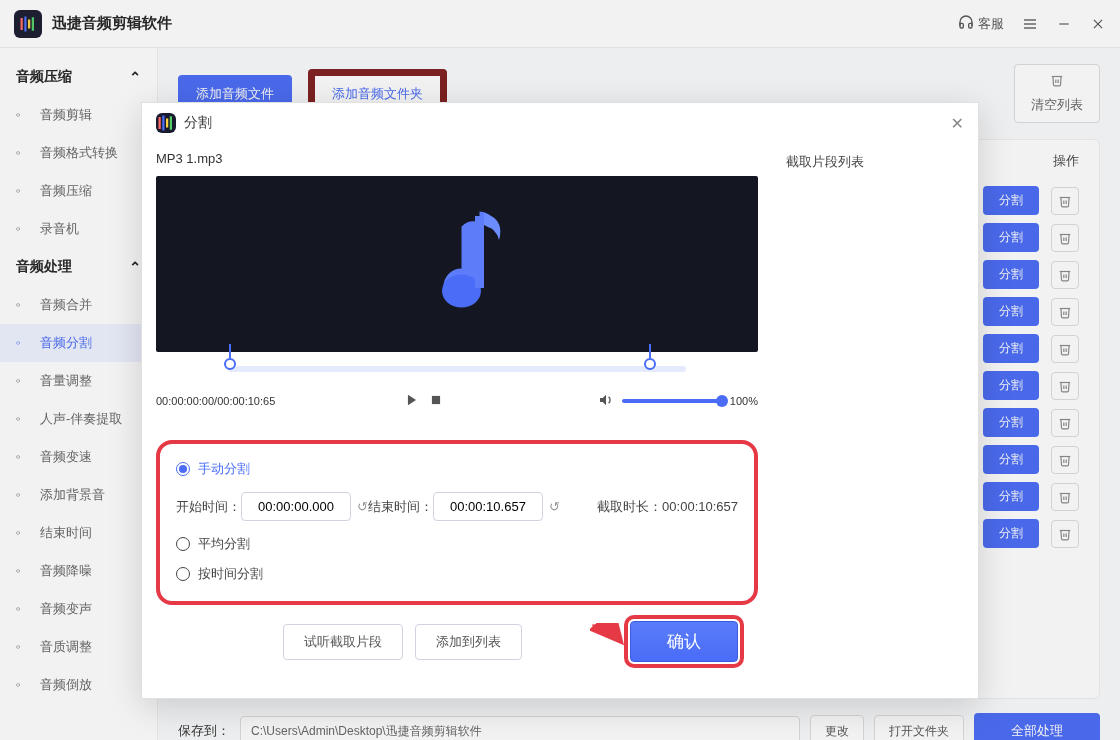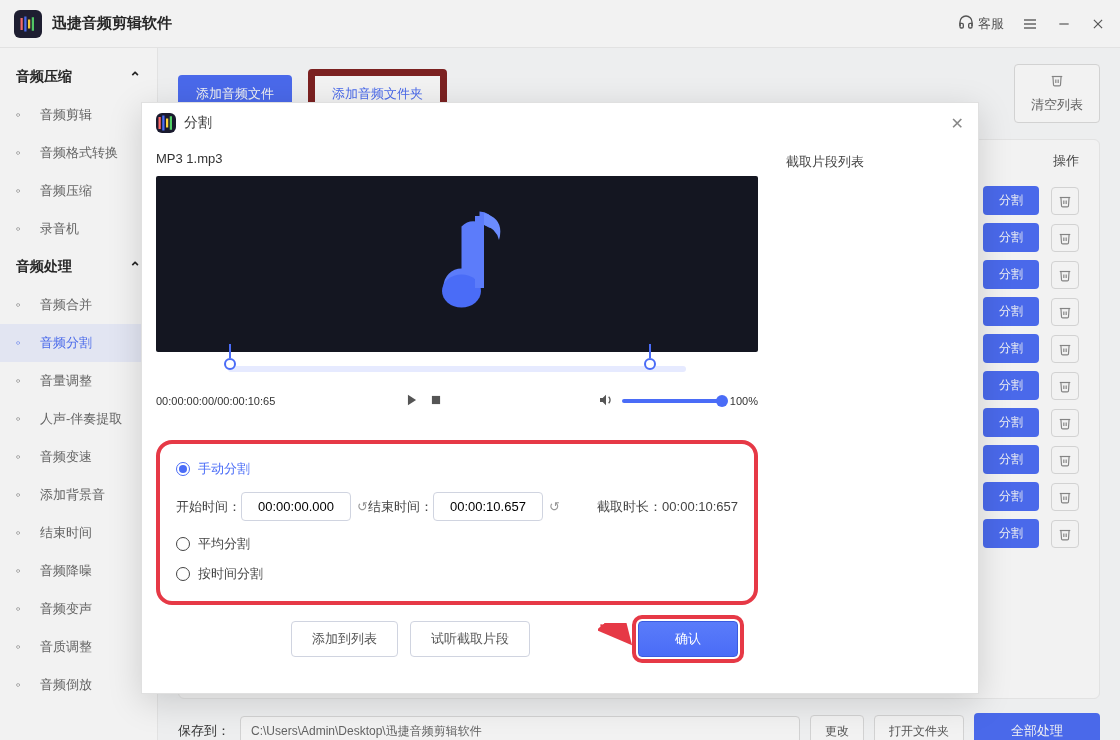--- a/index.html
+++ b/index.html
@@ -81,21 +81,21 @@
     .time-row { display: flex; align-items: center; font-size: 13px; color: #444; padding: 8px 0; flex-wrap: wrap; }
     .time-row .lbl2 { color: #444; }
     .time-input-wrap { display: flex; align-items: center; gap: 6px; }
     .time-input { border: 1px solid #d0d4e0; border-radius: 4px; padding: 6px 10px; font-size: 13px; width: 110px; text-align: center; }
     .reset-ico { color: #999; cursor: pointer; }
     .dur-text { margin-left: auto; }
     
     .modal-actions { display: flex; gap: 12px; justify-content: flex-end; padding: 10px 14px 14px; align-items: center; }
     .btn-ghost2 { border: 1px solid #d0d4e0; background: #fff; padding: 8px 20px; border-radius: 4px; font-size: 13px; color: #555; cursor: pointer; }
     .confirm-wrap { position: relative; border: 4px solid #e63946; border-radius: 10px; padding: 2px; margin-left: 90px; }
-    .btn-confirm { background: linear-gradient(#5a7cfa,#4a6cf7); color: #fff; border: 1px solid #3a5ce0; padding: 8px 36px; border-radius: 4px; font-size: 13px; cursor: pointer; }
+    .btn-confirm { background: linear-gradient(#5a7cfa,#4a6cf7); color: #fff; border: 1px solid #3a5ce0; padding: 8px 36px; border-radius: 4px; font-size: 17px; cursor: pointer; }
     .arrow { position: absolute; left: -38px; top: 4px; }
     .arrow svg { width: 36px; height: 26px; }
 
     
     .dim { position:absolute; inset:0; background:rgba(120,120,120,0.06); pointer-events:none; }
   </style>
 </head>
 <body>
 
 <div class="titlebar">
@@ -422,22 +422,22 @@
               <span class="radio"></span>
               <span>平均分割</span>
             </div>
           <div class="radio-row">
               <span class="radio"></span>
               <span>按时间分割</span>
             </div>
         </div>
 
         <div class="modal-actions">
+          <button class="btn-ghost2">试听截取片段</button>
           <button class="btn-ghost2">添加到列表</button>
-          <button class="btn-ghost2">试听截取片段</button>
           <div class="confirm-wrap">
             <div class="arrow">
               <svg viewBox="0 0 40 30">
                   <defs>
                     <marker id="ah" markerWidth="8" markerHeight="8" refX="6" refY="4" orient="auto">
                       <polygon points="0 0, 8 4, 0 8" fill="#e63946"></polygon>
                     </marker>
                   </defs>
                   <path d="M2 4 Q20 4 32 18" stroke="#e63946" stroke-width="5" fill="none" marker-end="url(#ah)"></path>
                 </svg>

